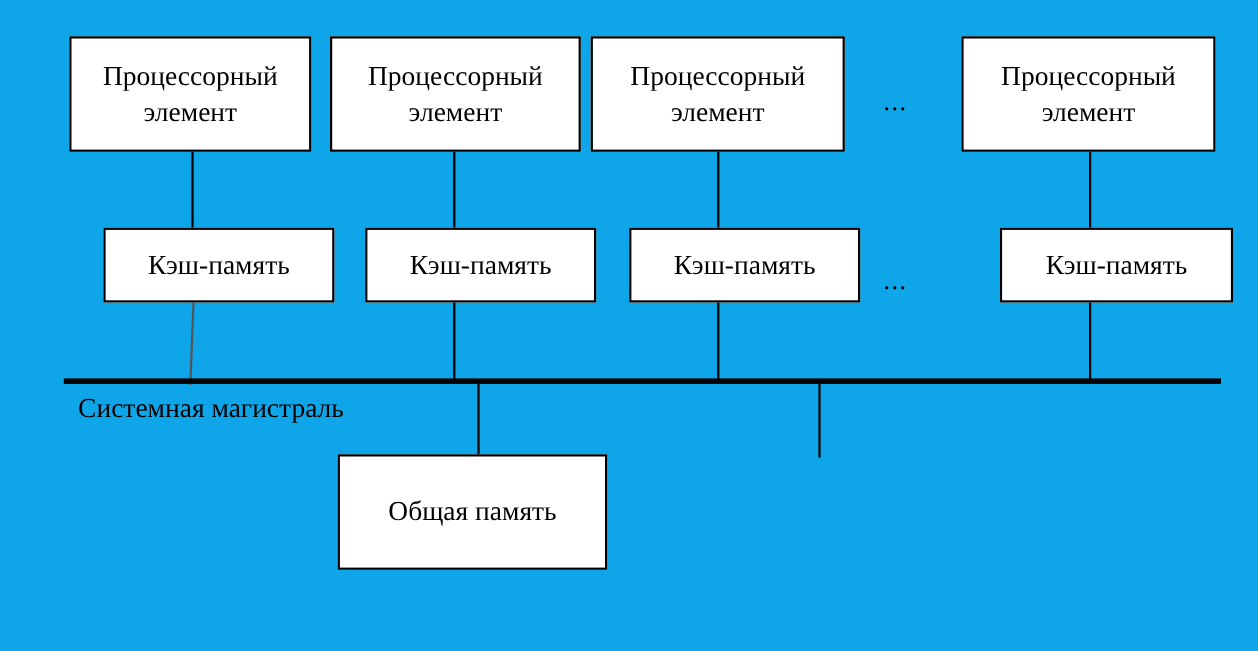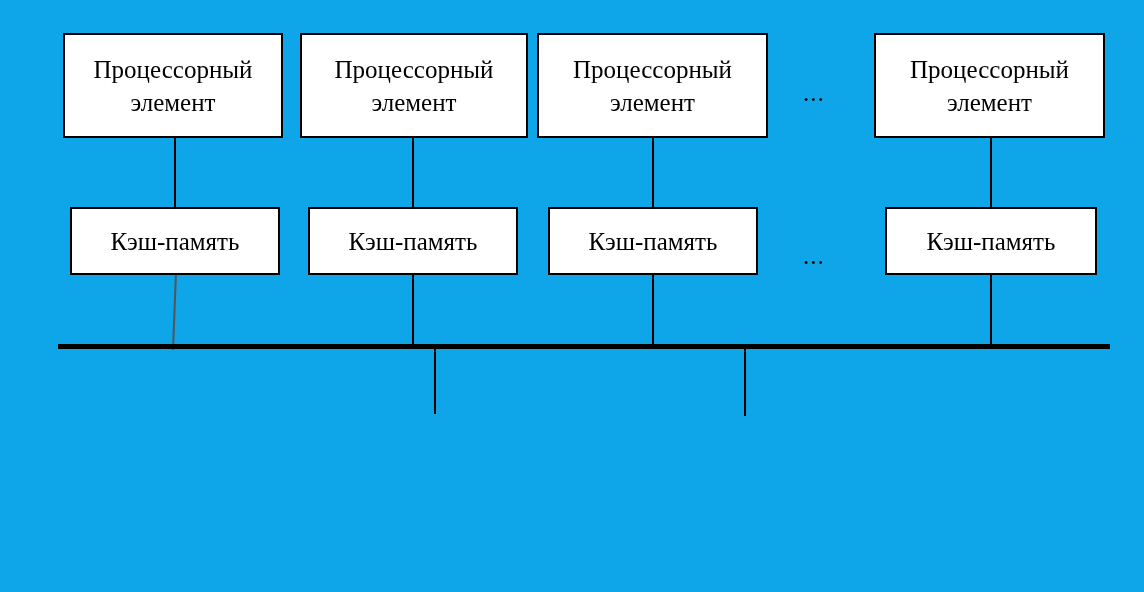--- a/index.html
+++ b/index.html
@@ -32,21 +32,21 @@
     text-align: center;
     line-height: 1.32;
     z-index: 3;
   }
   .node .label {
     display: block;
     white-space: pre-line;
     padding: 0 6px;
   }
   .node.pe   { font-size: 25px; }
-  .node.cache{ font-size: 25px; }
+  .node.cache{ font-size: 25px; margin-left: 24px; }
   .node.bottom { font-size: 25px; }
 
   
   .vline {
     position: absolute;
     width: 2px;
     background: #000000;
     z-index: 1;
   }
   .slant {
@@ -130,19 +130,23 @@
 
   <svg class="slant" width="14" height="80" style="left:168px; top:272px;">
     <line x1="8" y1="0" x2="5" y2="78" stroke="#555555" stroke-width="2"></line>
   </svg>
   <div class="vline" style="left:412px; top:273px; height:76px;"></div>
   <div class="vline" style="left:652px; top:273px; height:76px;"></div>
   <div class="vline" style="left:990px; top:273px; height:76px;"></div>
 
   <div class="bus" style="left:58px; top:344px; width:1052px; height:5px;"></div>
 
+  <div class="bus-label" style="left:71px; top:358px;">Системная магистраль</div>
 
   <div class="vline" style="left:434px; top:348px; height:66px;"></div>
   <div class="vline" style="left:744px; top:348px; height:68px;"></div>
 
+  <div class="node bottom" style="left:307px; top:413px; width:245px; height:105px;">
+    <span class="label">Общая память</span>
+  </div>
 
 
 </div>
 
 </body></html>

